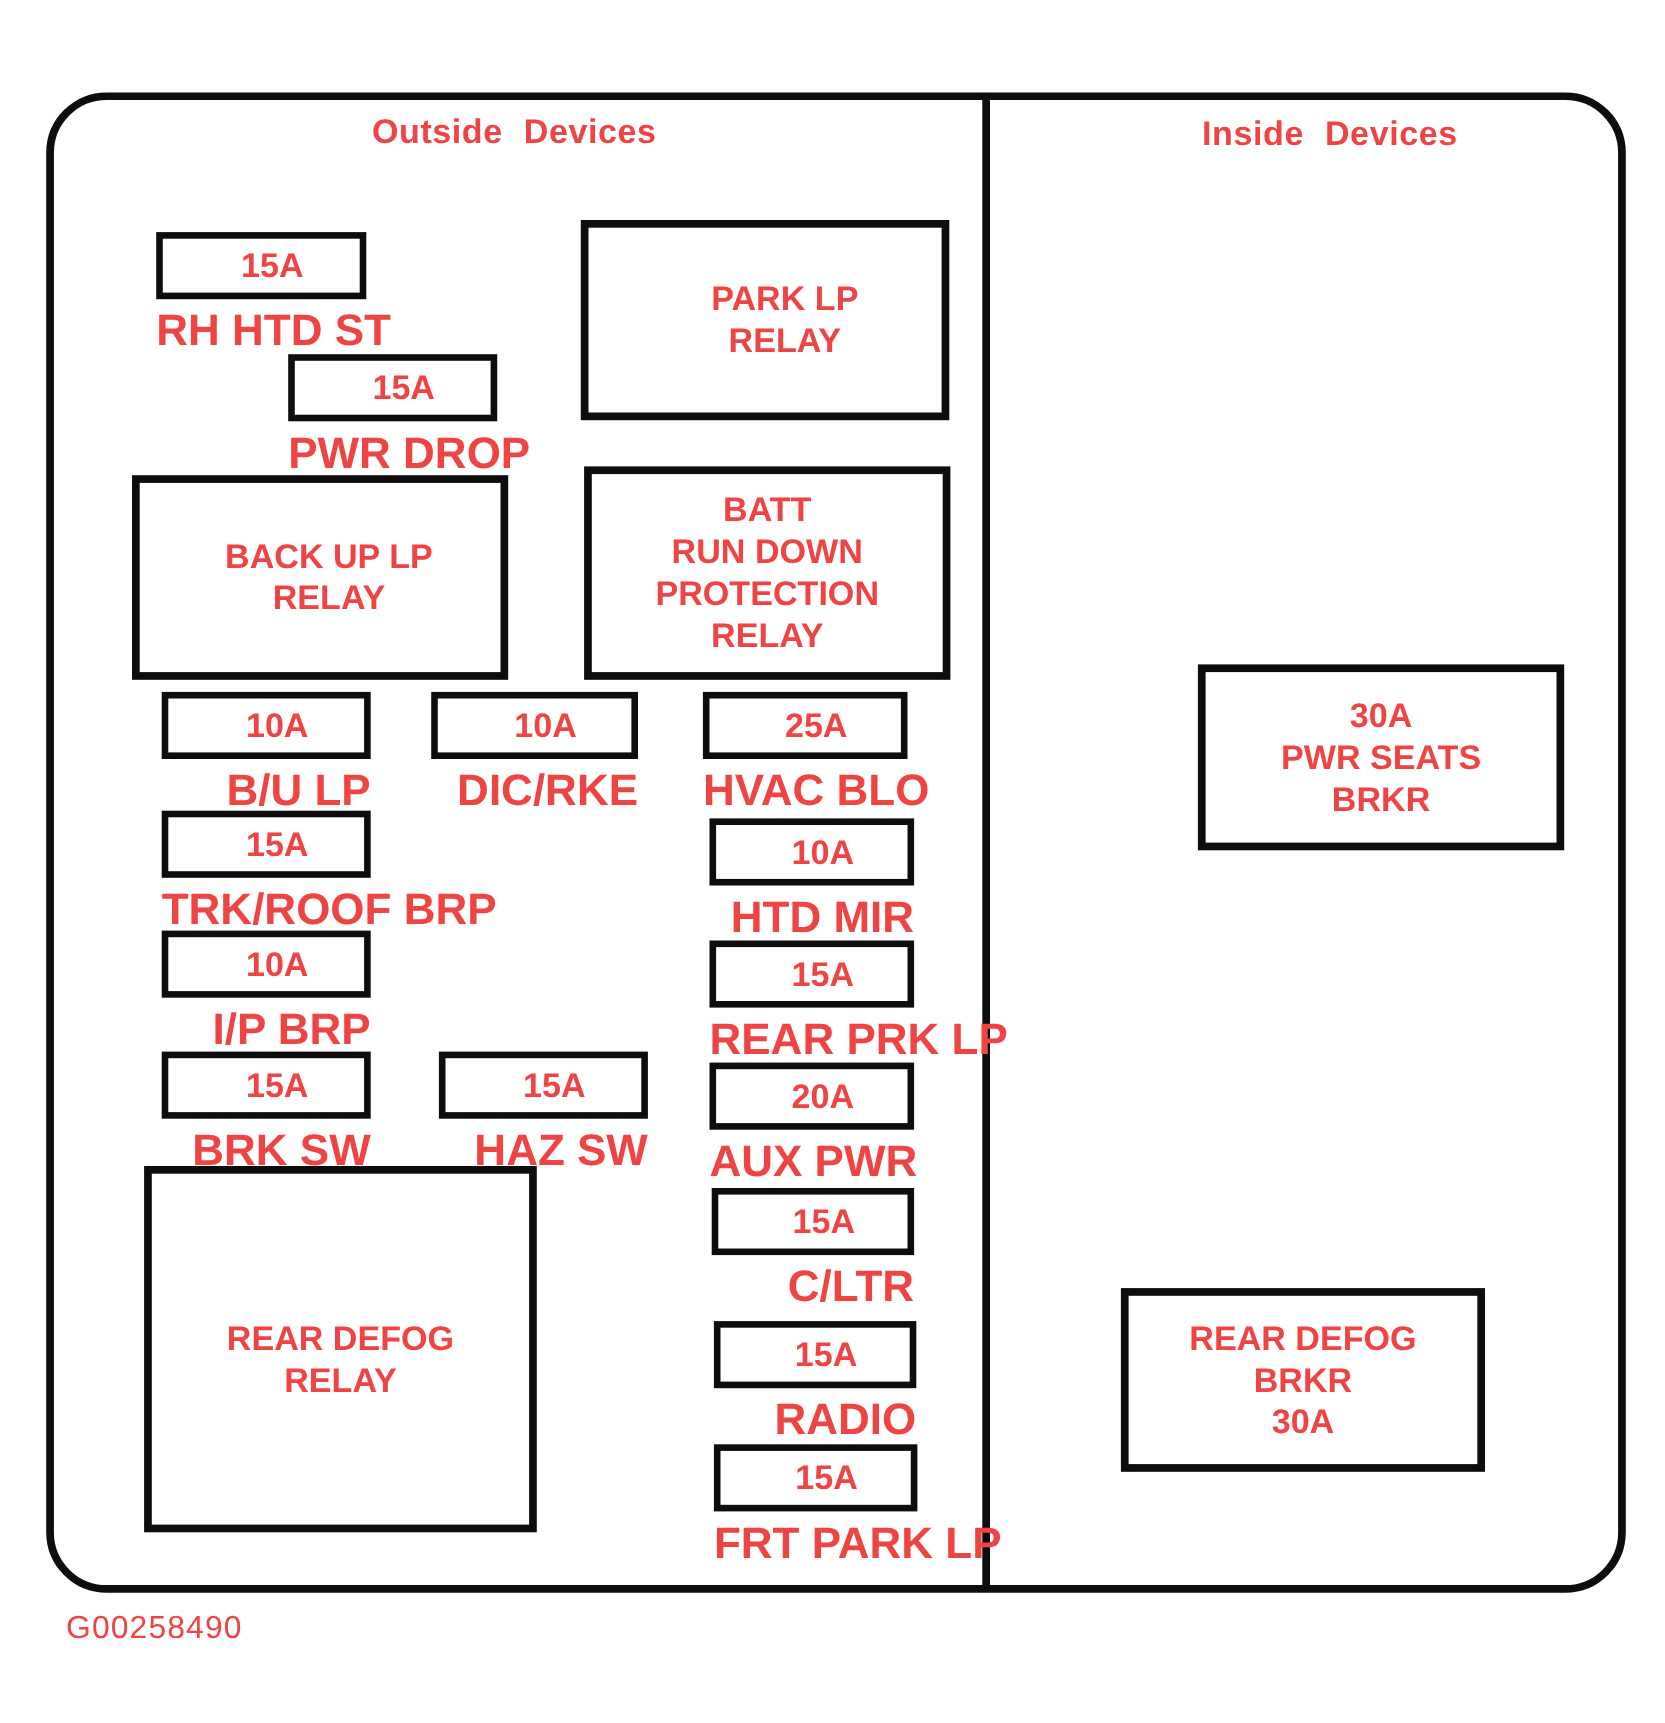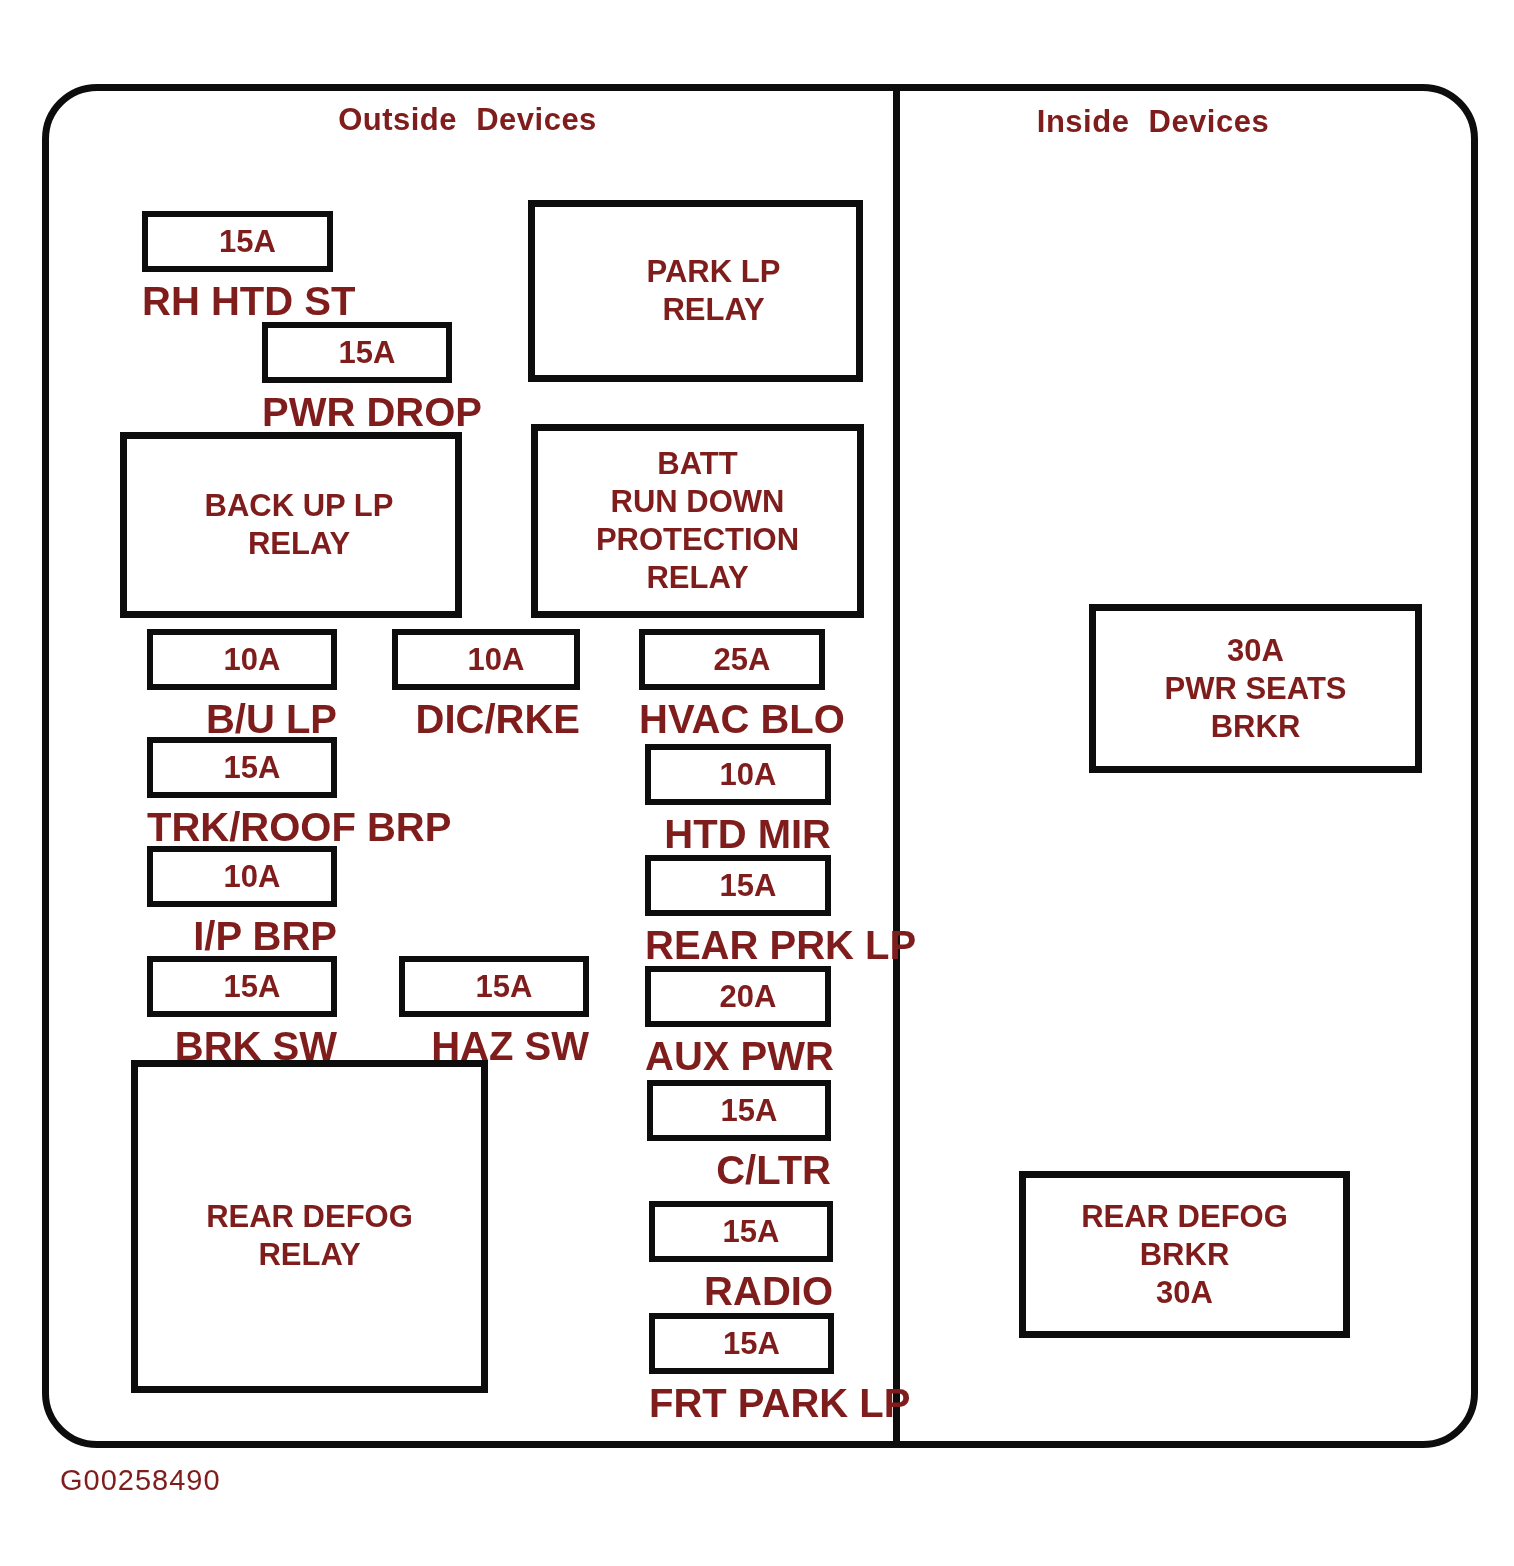--- a/index.html
+++ b/index.html
@@ -6,21 +6,21 @@
     margin: 0;
     padding: 0;
     background: #ffffff;
   }
   #stage {
     position: relative;
     width: 1514px;
     height: 1566px;
     background: #ffffff;
     font-family: "Liberation Sans", sans-serif;
-    color: #7f1d1d;
+    color: #ef4444;
     overflow: hidden;
   }
   
   .panel-outline {
     position: absolute;
     left: 42px;
     top: 84px;
     width: 1436px;
     height: 1364px;
     box-sizing: border-box;
@@ -39,21 +39,21 @@
   .section-title {
     position: absolute;
     text-align: center;
     font-size: 31px;
     font-weight: 700;
     letter-spacing: 0.5px;
     word-spacing: 10px;
     white-space: nowrap;
   }
   #outside-title { left: 42px;  top: 102px; width: 851px; }
-  #inside-title  { left: 868px; top: 104px; width: 570px; }
+  #inside-title  { left: 924px; top: 104px; width: 570px; }
 
   
   .fuse { position: absolute; }
   .fuse-box {
     box-sizing: border-box;
     width: 100%;
     height: 61px;
     border: 6px solid #0d0d0d;
     background: #ffffff;
     display: flex;

